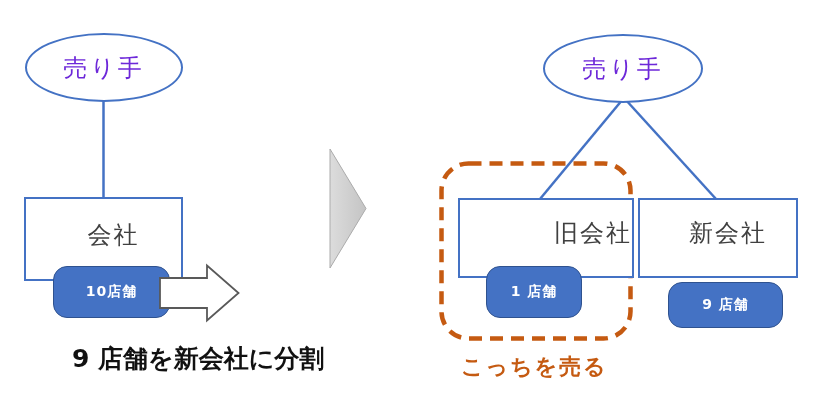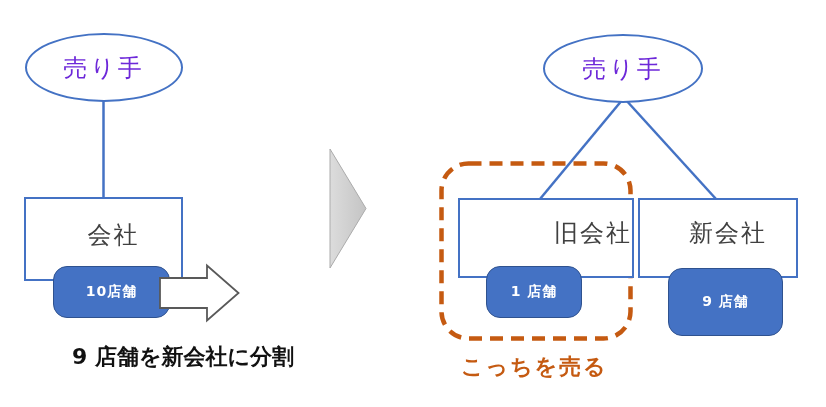--- a/index.html
+++ b/index.html
@@ -66,33 +66,33 @@
     color: #ffffff;
     letter-spacing: 1px;
     white-space: nowrap;
   }
   .caption {
     position: absolute;
     font-weight: bold;
     white-space: nowrap;
     z-index: 2;
   }
-  .caption-black { font-size: 22px; color: #111111; }
+  .caption-black { font-size: 25px; color: #111111; }
   .caption-orange { font-size: 22px; color: #C55A11; letter-spacing: 2px; }
 
   
   #seller-before { left: 25px; top: 33px; width: 158px; height: 69px; }
   #company-before { left: 24px; top: 197px; width: 159px; height: 84px; padding-bottom: 8px; }
   #badge-before { left: 53px; top: 266px; width: 117px; height: 52px; }
   #caption-before { left: 72px; top: 342px; }
   #seller-after { left: 543px; top: 34px; width: 160px; height: 69px; }
   #old-company { left: 458px; top: 198px; width: 176px; height: 80px; padding-bottom: 10px; justify-content: flex-end; }
   #new-company { left: 638px; top: 198px; width: 160px; height: 80px; padding-bottom: 10px; text-align: center; }
   #badge-old { left: 486px; top: 266px; width: 96px; height: 52px; }
-  #badge-new { left: 668px; top: 268px; width: 115px; height: 68px; }
+  #badge-new { left: 668px; top: 282px; width: 115px; height: 46px; }
   #caption-after { left: 461px; top: 352px; }
 </style>
 </head>
 <body>
 
 <div class="canvas">
 
   <svg class="layer base-layer" width="826" height="407" viewBox="0 0 826 407">
     <defs>
       <linearGradient id="triGrad" x1="0" y1="0" x2="1" y2="0">

